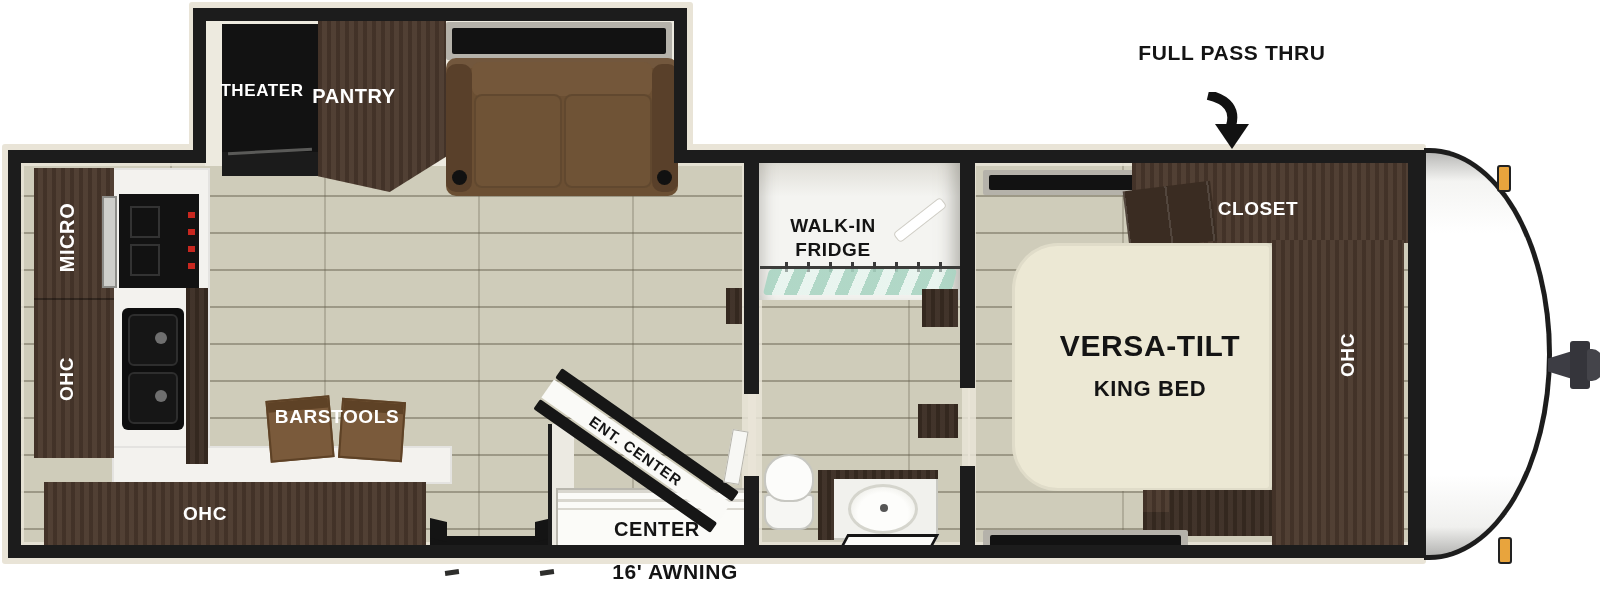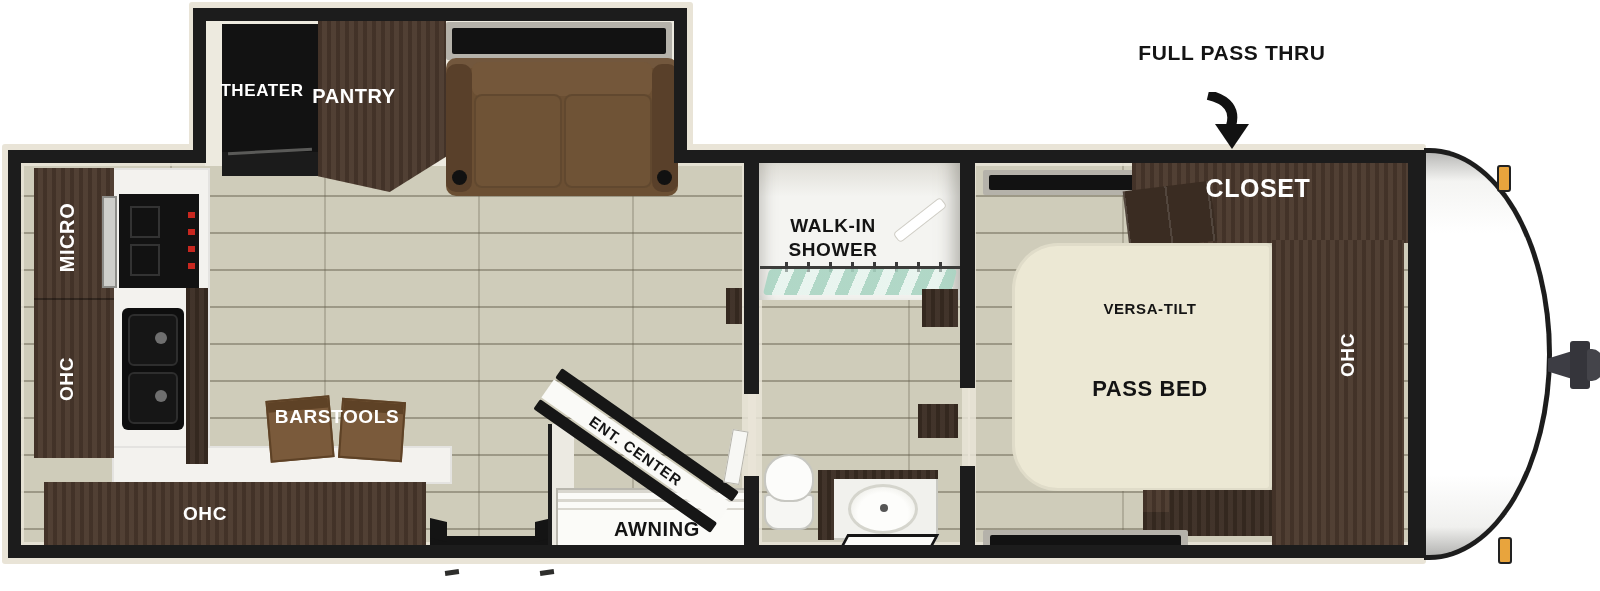--- a/index.html
+++ b/index.html
@@ -97,37 +97,37 @@
   <div class="abs" style="left:340px;top:400px;width:64px;height:60px;background:#7a5a3b;border:2px solid #5e4226;box-sizing:border-box;transform:rotate(4deg);box-shadow:inset 0 10px 0 #5e4226;"></div>
   <span class="lbl" style="left:257px;top:406px;width:160px;font-size:19px;">BARSTOOLS</span>
 
   <div class="abs" style="left:430px;top:536px;width:122px;height:13px;background:#141414;"></div>
   <div class="abs" style="left:430px;top:520px;width:17px;height:20px;background:#141414;transform:skewY(14deg);"></div>
   <div class="abs" style="left:535px;top:520px;width:17px;height:20px;background:#141414;transform:skewY(-14deg);"></div>
 
   <div class="abs" style="left:548px;top:424px;width:26px;height:121px;background:#eceae2;border-left:4px solid #1c1c1c;box-sizing:border-box;"></div>
   <div class="abs" style="left:556px;top:488px;width:190px;height:62px;background:#fbfbf8;border:2px solid #b9b7ae;box-sizing:border-box;
               background-image:linear-gradient(180deg, #d9d7cf 0 3px, transparent 3px), linear-gradient(180deg, transparent 0 9px, #d9d7cf 9px 12px, transparent 12px 18px, #d9d7cf 18px 20px, transparent 20px);"></div>
-  <span class="dlbl" style="left:577px;top:518px;width:160px;font-size:20px;">AWNING</span>
+  <span class="dlbl" style="left:577px;top:518px;width:160px;font-size:20px;">CENTER</span>
 
   <div class="abs" style="left:562px;top:368px;width:216px;transform:rotate(35deg);transform-origin:0 0;">
     <div style="height:12px;background:#161616;border-radius:2px;margin-bottom:2px;"></div>
     <div style="height:22px;background:#fafaf7;display:flex;align-items:center;justify-content:center;">
       <span class="dlbl" style="position:static;font-size:15px;letter-spacing:1px;">ENT. CENTER</span>
     </div>
     <div style="height:12px;background:#161616;border-radius:2px;margin-top:2px;"></div>
   </div>
   <div class="cab cabdark" style="left:726px;top:288px;width:16px;height:36px;"></div>
 
   <div class="abs" style="left:756px;top:160px;width:212px;height:140px;
               background:linear-gradient(180deg,#dddbd4 0,#f4f4f1 26%,#f4f4f1 100%);
               box-shadow:inset -26px 0 18px -12px rgba(120,118,110,.55), inset 18px 0 14px -10px rgba(120,118,110,.35);"></div>
   <div class="abs" style="left:890px;top:214px;width:58px;height:10px;background:#ffffff;border:1px solid #cfcdc5;transform:rotate(-38deg);border-radius:4px;"></div>
   <span class="dlbl" style="left:763px;top:215px;width:140px;font-size:19px;">WALK-IN</span>
-  <span class="dlbl" style="left:763px;top:239px;width:140px;font-size:19px;">SHOWER</span>
+  <span class="dlbl" style="left:763px;top:239px;width:140px;font-size:19px;">FRIDGE</span>
   <div class="abs" style="left:760px;top:266px;width:200px;height:3px;background:#3c3c3a;"></div>
   <div class="abs" style="left:766px;top:262px;width:190px;height:10px;background:repeating-linear-gradient(90deg, rgba(0,0,0,0) 0 19px, #3a3a3a 19px 22px);"></div>
   <div class="abs" style="left:766px;top:269px;width:188px;height:26px;border-radius:4px;opacity:.9;transform:skewX(-14deg);
               background:repeating-linear-gradient(100deg, var(--c-curtain,#a9d4c2) 0 13px, rgba(225,245,238,.65) 13px 25px);"></div>
   <div class="cab cabdark" style="left:922px;top:289px;width:36px;height:38px;"></div>
   <div class="cab cabdark" style="left:918px;top:404px;width:40px;height:34px;"></div>
 
   <div class="abs" style="left:764px;top:494px;width:50px;height:36px;background:#f6f6f3;border:2px solid #c7c7c1;border-radius:4px 4px 14px 14px;box-sizing:border-box;"></div>
   <div class="abs" style="left:764px;top:454px;width:50px;height:48px;background:#fcfcfa;border:2px solid #c7c7c1;border-radius:50% 50% 42% 42%;box-sizing:border-box;"></div>
 
@@ -137,28 +137,28 @@
   <div class="abs" style="left:848px;top:484px;width:70px;height:50px;border-radius:50%;border:3px solid #d5d5cd;background:radial-gradient(ellipse at 50% 60%, #fdfdfb 0 55%, #e2e2da 100%);box-sizing:border-box;"></div>
   <div class="abs" style="left:880px;top:504px;width:8px;height:8px;background:#555;border-radius:50%;"></div>
   <div class="abs" style="left:842px;top:534px;width:92px;height:20px;background:#fbfbf8;border:3px solid #141414;box-sizing:border-box;transform:skewX(-28deg);"></div>
 
   <div class="winframe" style="left:983px;top:170px;width:172px;height:25px;"></div>
   <div class="winglass" style="left:989px;top:175px;width:160px;height:15px;"></div>
 
   <div class="cab" style="left:1132px;top:163px;width:276px;height:80px;"></div>
   <div class="cab cabdark" style="left:1126px;top:186px;width:88px;height:60px;transform:rotate(-7deg);
               background-image:repeating-linear-gradient(90deg, rgba(255,255,255,.12) 0 2px, rgba(0,0,0,0) 2px 42px);"></div>
-  <span class="lbl" style="left:1188px;top:174px;width:140px;font-size:25px;">CLOSET</span>
+  <span class="lbl" style="left:1188px;top:198px;width:140px;font-size:19px;">CLOSET</span>
 
   <div class="cab" style="left:1272px;top:240px;width:132px;height:318px;"></div>
   <span class="lbl vrot" style="left:1298px;top:344px;width:100px;font-size:19px;">OHC</span>
 
   <div class="abs" style="left:1012px;top:243px;width:260px;height:248px;background:var(--c-bed,#ece8d4);border-radius:46px 6px 6px 46px;box-shadow:inset 0 0 0 3px rgba(0,0,0,.05);"></div>
-  <span class="dlbl" style="left:1040px;top:300px;width:220px;font-size:15px;">VERSA-TILT</span>
-  <span class="dlbl" style="left:1040px;top:376px;width:220px;font-size:22px;">PASS BED</span>
+  <span class="dlbl" style="left:1040px;top:329px;width:220px;font-size:30px;">VERSA-TILT</span>
+  <span class="dlbl" style="left:1040px;top:376px;width:220px;font-size:22px;">KING BED</span>
 
   <div class="cab cabdark" style="left:1143px;top:490px;width:129px;height:46px;"></div>
   <div class="cab" style="left:1143px;top:490px;width:26px;height:22px;"></div>
 
   <div class="winframe" style="left:983px;top:530px;width:205px;height:24px;"></div>
   <div class="winglass" style="left:990px;top:535px;width:191px;height:14px;"></div>
 
   <div class="wall" style="left:8px;top:150px;width:194px;height:13px;"></div>
   <div class="wall" style="left:680px;top:150px;width:737px;height:13px;"></div>
   <div class="wall" style="left:8px;top:150px;width:13px;height:408px;"></div>
@@ -179,14 +179,15 @@
   <div class="abs" style="left:540px;top:570px;width:14px;height:5px;background:#2e2e2c;transform:rotate(-8deg);"></div>
 
   <div class="abs" style="left:1107px;top:40px;width:250px;text-align:center;">
     <div class="dlbl" style="position:static;font-size:21px;line-height:25px;">FULL PASS THRU</div>
   </div>
   <svg class="abs" style="left:1198px;top:92px;" width="64" height="60" viewBox="0 0 64 60">
     <path d="M10 3 Q40 10 33 34" fill="none" stroke="#121212" stroke-width="10"></path>
     <polygon points="17,32 51,32 34,57" fill="#121212"></polygon>
   </svg>
 
+  <span class="dlbl" style="left:555px;top:560px;width:240px;font-size:21px;">16' AWNING</span>
 
 </div>
 
 </body></html>

